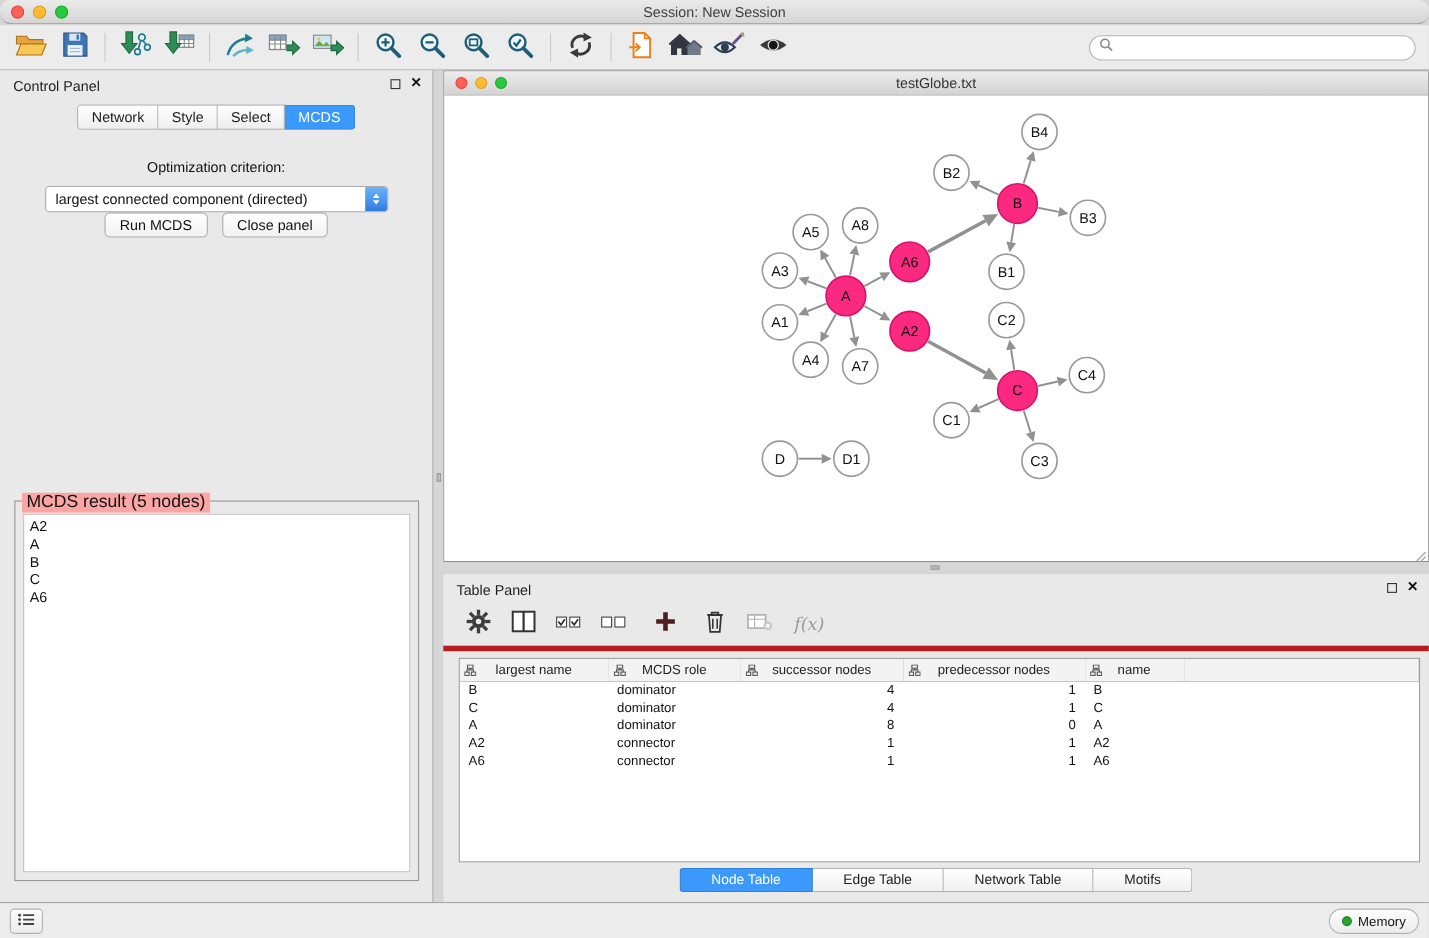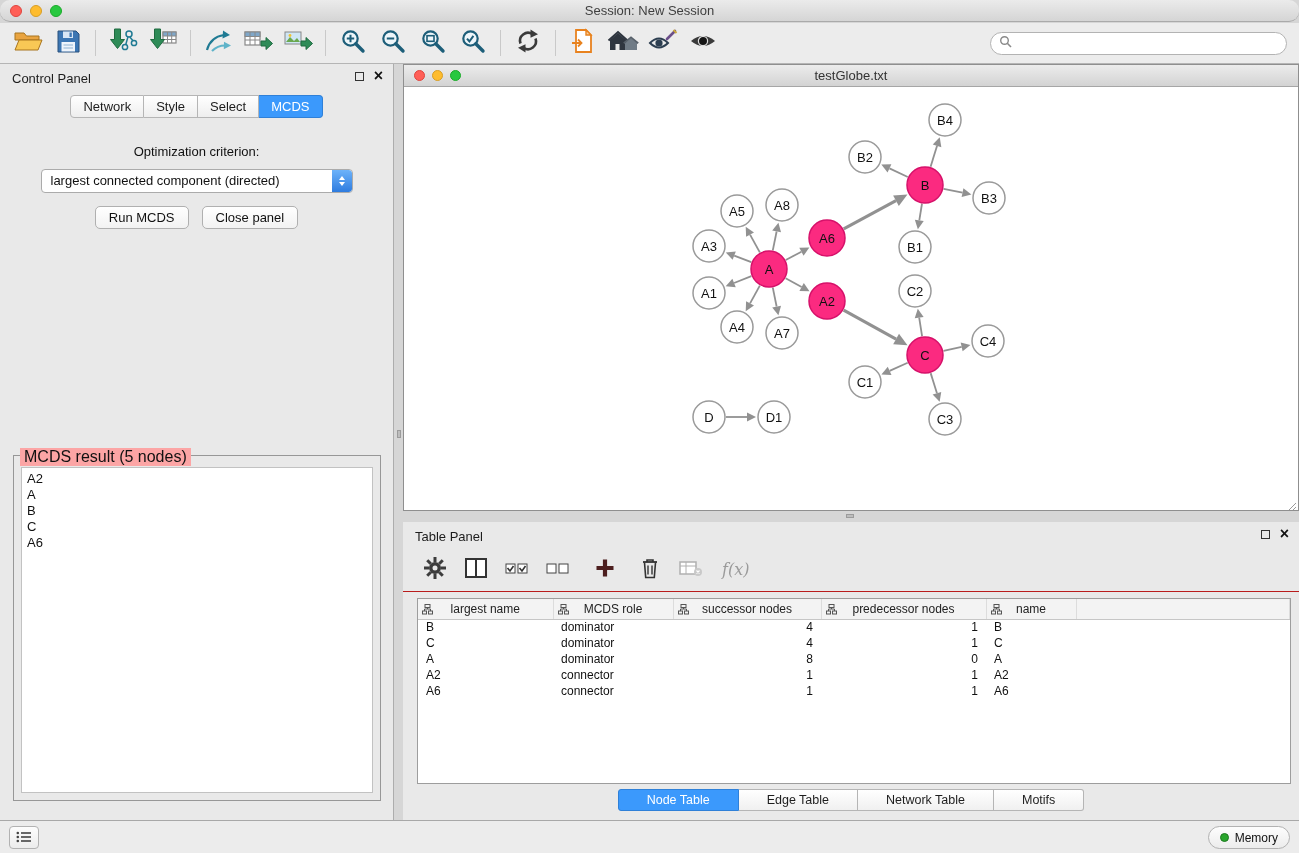--- a/index.html
+++ b/index.html
@@ -42,21 +42,21 @@
   .cp-tab.selected { background:#3b99fc; color:#fff; border-color:#2f80d8; }
   .opt-label { text-align:center; font-size:13px; margin-top:26px; color:#111; }
   .dropdown { position:relative; margin:10px auto 0; width:312px; height:24px; background:#fff;
     border:1px solid #ababab; border-radius:4px; font-size:13px; line-height:22px; padding-left:9px;
     color:#111; white-space:nowrap; overflow:hidden; }
   .dropdown-stepper { position:absolute; right:0; top:0; width:20px; height:22px;
     background:linear-gradient(#6db3fa,#2e7cdf); border-radius:0 3px 3px 0;
     display:flex; flex-direction:column; align-items:center; justify-content:center; gap:2px; }
   .arr-up   { width:0;height:0;border-left:3.5px solid transparent;border-right:3.5px solid transparent;border-bottom:4.5px solid #fff; }
   .arr-down { width:0;height:0;border-left:3.5px solid transparent;border-right:3.5px solid transparent;border-top:4.5px solid #fff; }
-  .btn-row { display:flex; justify-content:center; gap:13px; margin-top:13px; }
+  .btn-row { display:flex; justify-content:center; gap:13px; }
   .mac-btn { font-size:13px; padding:3px 13px; background:linear-gradient(#ffffff,#f2f2f2);
     border:1px solid #b0b0b0; border-radius:5px; color:#111; }
   .result-box { position:absolute; left:13px; right:12px; top:391px; bottom:19px; border:1px solid #979797; }
   .result-legend { position:absolute; top:-8px; left:6px; background:#fca5a5; padding:0 4px; font-size:16px; color:#111; }
   .result-list { position:absolute; left:7px; right:7px; top:11px; bottom:7px; background:#fff;
     border:1px solid #c2c2c2; font-size:13px; padding:3px 5px; overflow:hidden; }
   .result-item { line-height:16px; color:#111; }
 
   
   .v-splitter { position:absolute; left:395px; top:64px; width:8px; bottom:33px; }
@@ -70,21 +70,21 @@
   .nw-titlebar { height:22px; background:linear-gradient(#ececec,#d3d3d3); border-bottom:1px solid #a6a6a6;
     text-align:center; font-size:13px; line-height:22px; color:#333; position:relative; }
   .nw-lights { position:absolute; left:10px; top:5px; display:flex; gap:7px; }
   .nw-lights .light { width:11px; height:11px; }
   .nw-canvas { position:absolute; top:22px; left:0; right:0; bottom:0; background:#fff; overflow:hidden; }
   svg.graph text { font-family:"Liberation Sans",sans-serif; }
   .resize-grip { position:absolute; right:1px; bottom:1px; width:11px; height:11px; }
 
   
   .table-panel { position:absolute; left:403px; top:522px; right:0; bottom:33px; background:#e9e9e9; }
-  .tp-toolbar { display:flex; align-items:center; height:44px; padding-left:14px; border-bottom:1px solid #b91c1c; }
+  .tp-toolbar { display:flex; align-items:center; height:44px; padding-left:14px; border-bottom:5px solid #b91c1c; }
   .tp-tool { width:36px; height:32px; display:flex; align-items:center; justify-content:center; margin-right:5px; }
   .fx-label { font-family:"DejaVu Serif","Liberation Serif",serif; font-style:italic; font-size:16px; color:#9a9a9a; margin-left:8px; }
   .table-wrap { position:absolute; left:14px; right:8px; top:76px; bottom:36px; background:#fff;
     border:1px solid #9d9d9d; overflow:hidden; }
   table.data { border-collapse:collapse; width:100%; font-size:12px; table-layout:fixed; }
   table.data th { background:#f3f3f3; border-right:1px solid #dcdcdc; border-bottom:1px solid #c6c6c6;
     height:20px; font-weight:normal; text-align:center; position:relative; color:#222; }
   table.data th .th-icon { position:absolute; left:4px; top:5px; }
   table.data td { height:16px; padding:0 8px; color:#111; overflow:hidden; white-space:nowrap; }
   td.num { text-align:right; padding-right:12px; }

